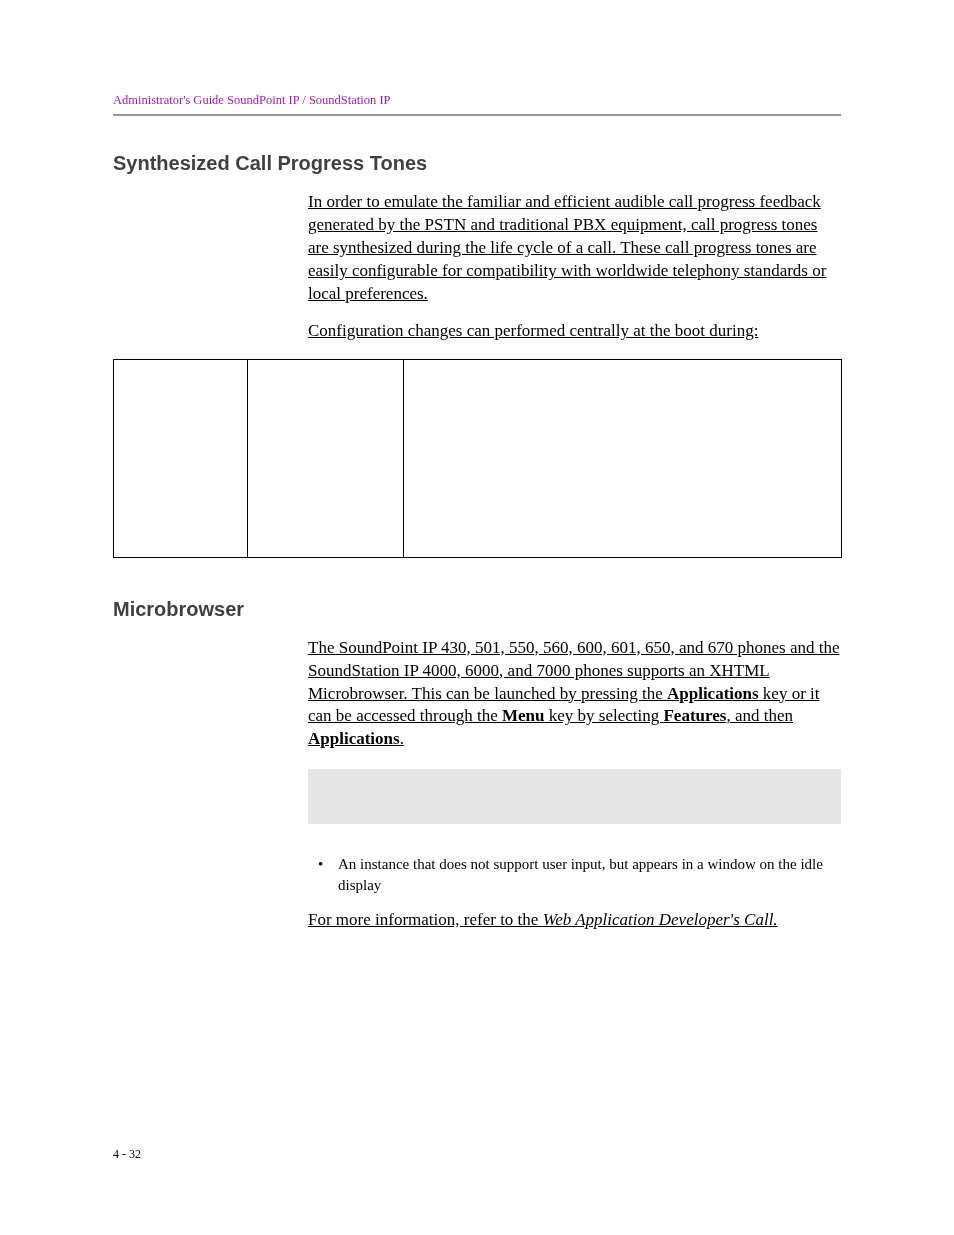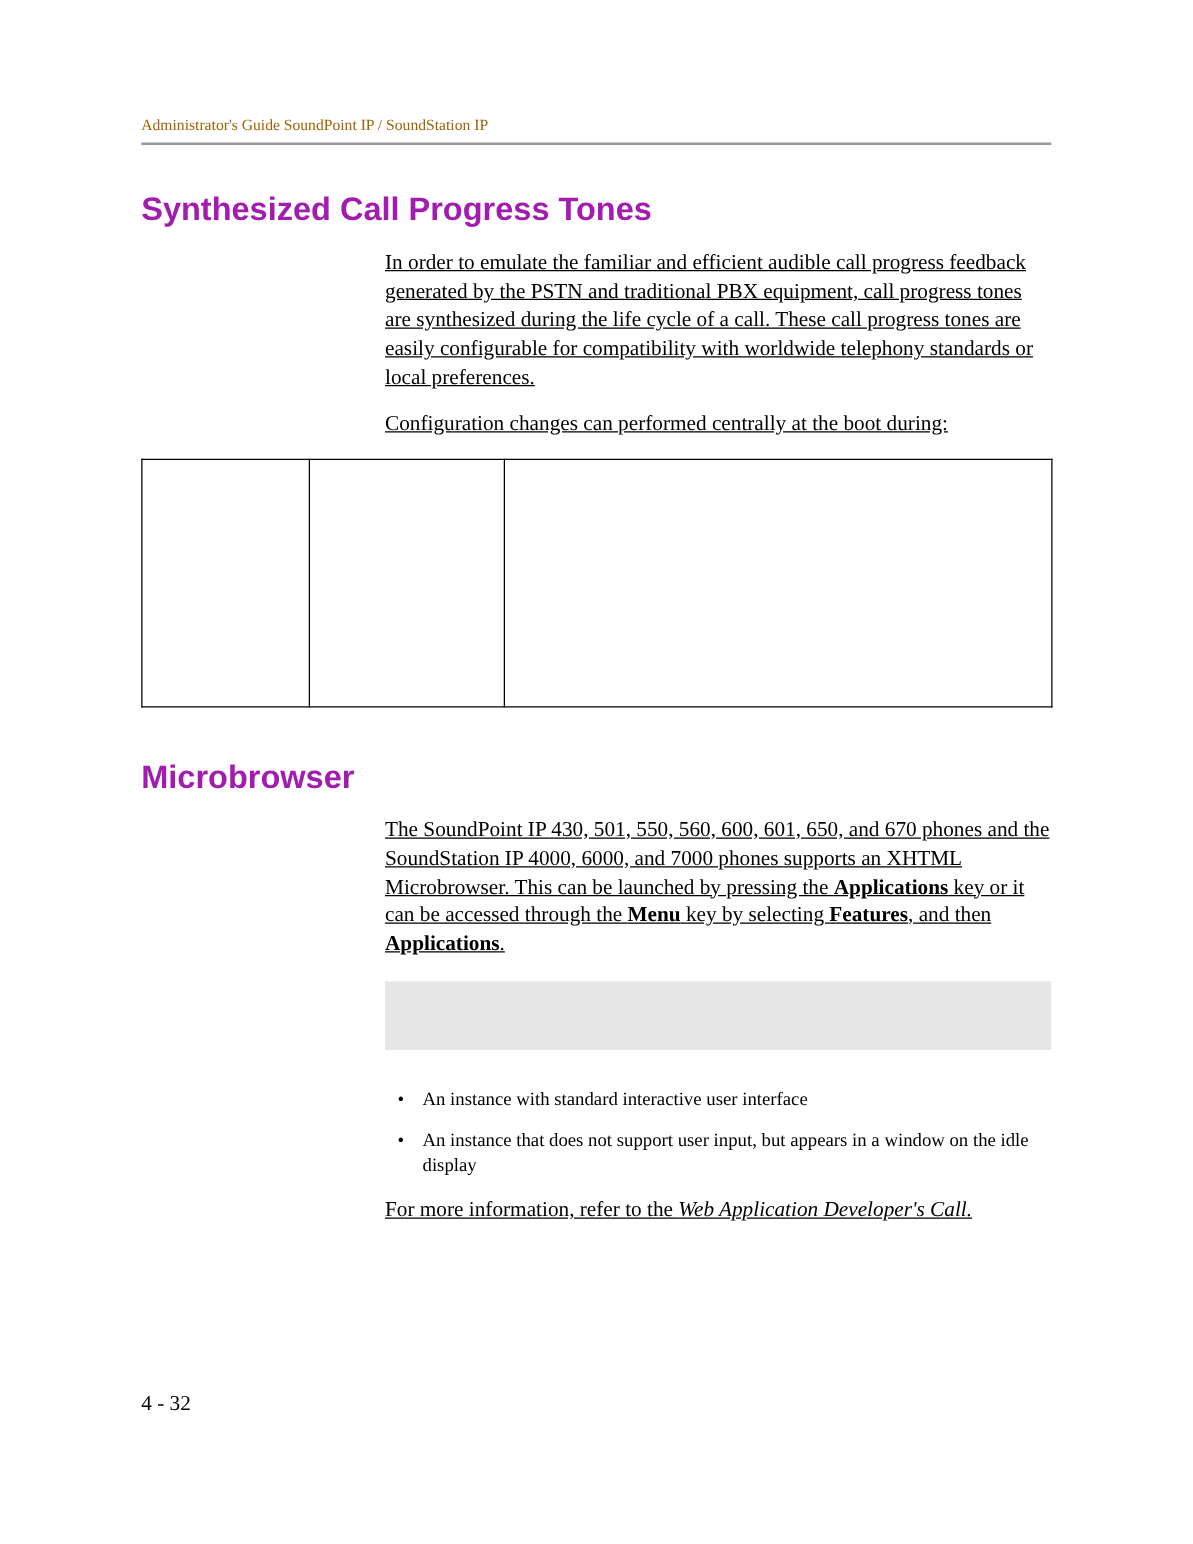--- a/index.html
+++ b/index.html
@@ -13,33 +13,33 @@
       width: 954px;
       height: 1235px;
       position: relative;
       color: #000000;
     }
     .page {
       padding: 93px 113px 0 113px;
     }
     .header-text {
       font-size: 12.5px;
-      color: #a16207;
+      color: #a21caf;
       margin-bottom: 6px;
     }
     .header-rule {
       border: none;
       border-top: 2px solid #999999;
       margin-bottom: 36px;
     }
     .section-heading {
       font-family: "Futura", "Century Gothic", "Trebuchet MS", sans-serif;
-      font-size: 26px;
+      font-size: 20px;
       font-weight: bold;
-      color: #a21caf;
+      color: #404040;
       margin-bottom: 16px;
     }
     .body-text {
       margin-left: 195px;
       font-size: 17px;
       line-height: 1.35;
       margin-bottom: 14px;
       text-decoration: underline;
     }
     .body-text .bold {
@@ -89,23 +89,23 @@
       margin-bottom: 12px;
     }
     .bullet-list li::before {
       content: "•";
       position: absolute;
       left: 10px;
       top: 0;
     }
     .page-number {
       position: absolute;
-      bottom: 102px;
+      bottom: 73px;
       left: 113px;
-      font-size: 17px;
+      font-size: 12px;
     }
   </style>
 </head>
 <body>
 
 <div class="page">
   <div class="header-text">Administrator's Guide SoundPoint IP / SoundStation IP</div>
   <hr class="header-rule">
 
   <h2 class="section-heading">Synthesized Call Progress Tones</h2>
@@ -126,21 +126,20 @@
   <h2 class="section-heading">Microbrowser</h2>
 
   <p class="body-text">
     <span>The SoundPoint IP 430, 501, 550, 560, 600, 601, 650, and 670 phones and the SoundStation IP 4000, 6000, and 7000 phones supports an XHTML Microbrowser. This can be launched by pressing the </span><span class="bold">Applications</span><span> key or it can be accessed through the </span><span class="bold">Menu</span><span> key by selecting </span><span class="bold">Features</span><span>, and then </span><span class="bold">Applications</span><span>.</span>
   </p>
 
   <div class="note-box"></div>
 
 
   <ul class="bullet-list">
-    <li>An instance with standard interactive user interface</li>
     <li>An instance that does not support user input, but appears in a window on the idle display</li>
   </ul>
 
   <p class="body-text">
     <span>For more information, refer to the </span><span class="italic">Web Application Developer's Call.</span><span></span>
   </p>
 </div>
 
 <div class="page-number">4 - 32</div>
 

